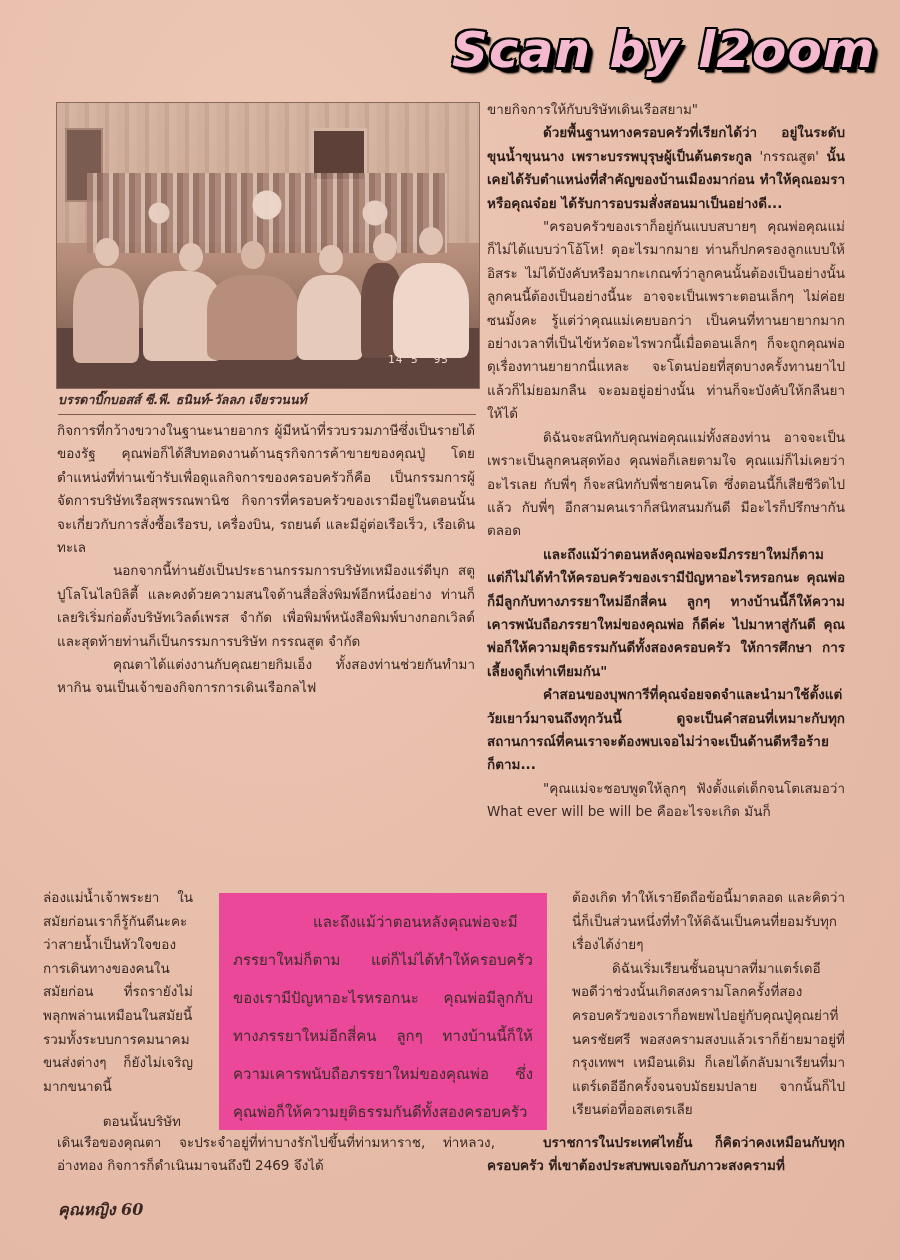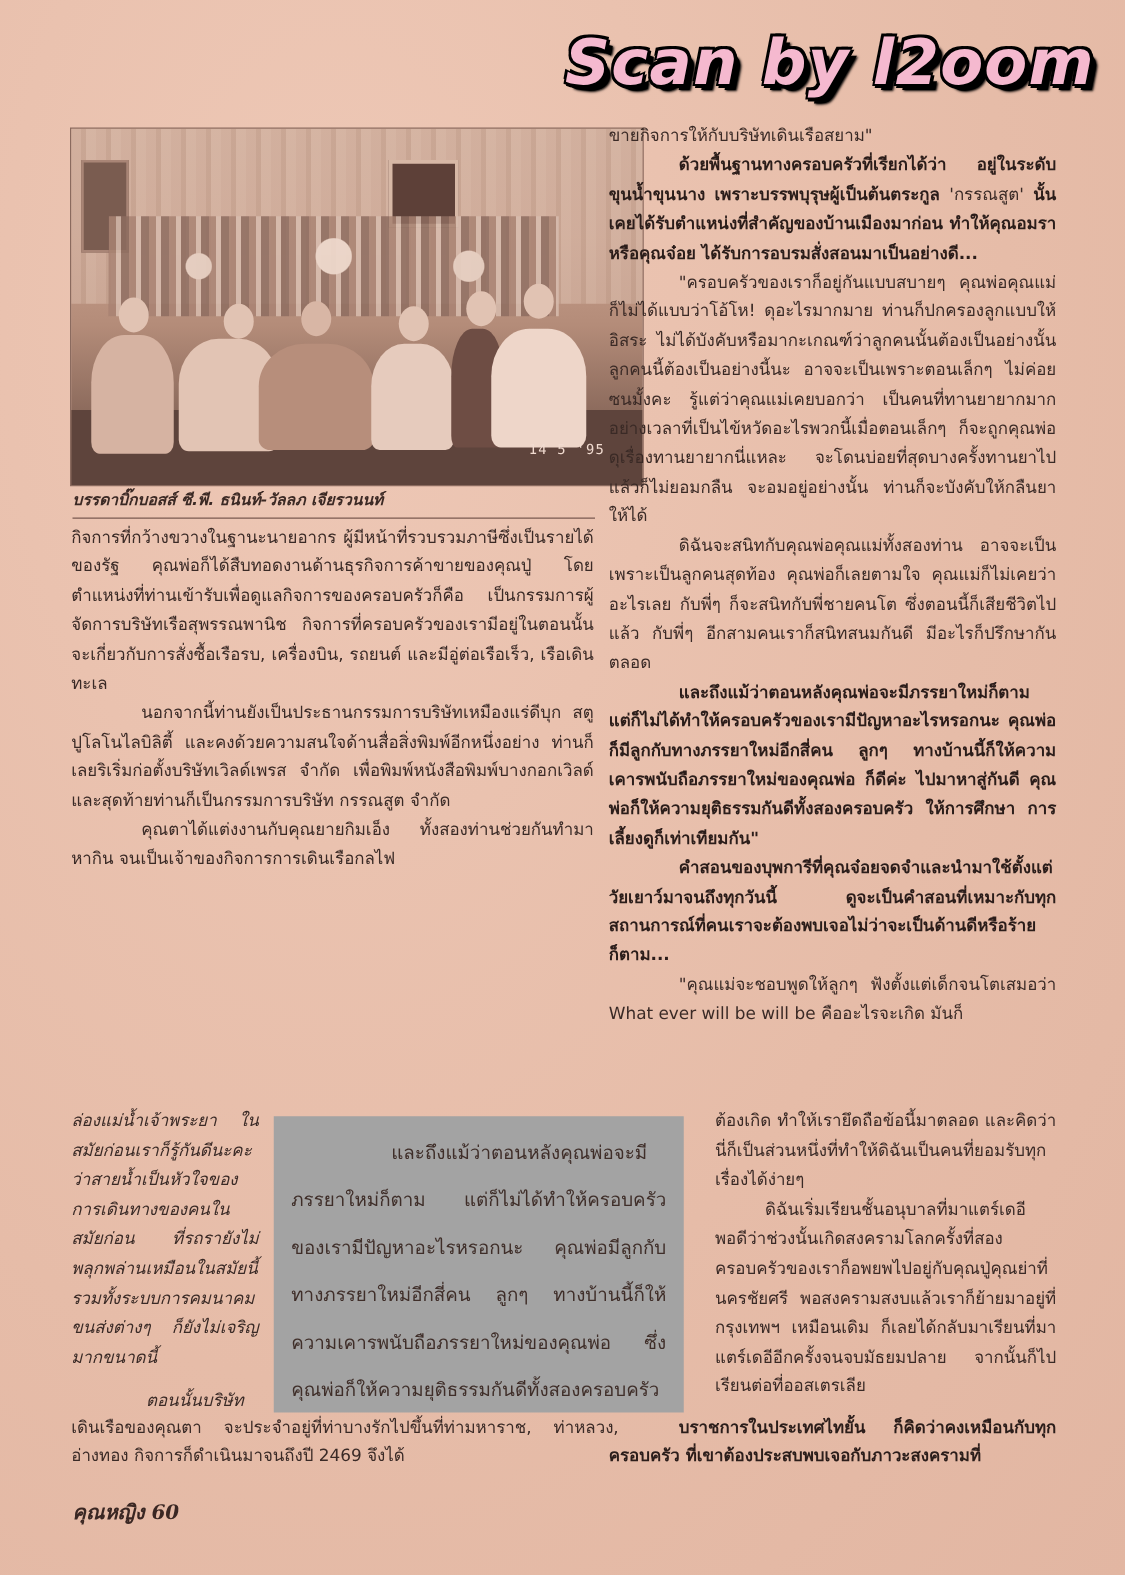--- a/index.html
+++ b/index.html
@@ -15,21 +15,21 @@
     font-family: "DejaVu Sans", sans-serif; font-weight:bold; font-size:50px;
     color:#f5b9cf; letter-spacing:1px;
     text-shadow: -2px -2px 0 #000, 2px -2px 0 #000, -2px 2px 0 #000, 2px 2px 0 #000,
                  0 3px 0 #000, 3px 0 0 #000, 5px 5px 0 #000, 6px 6px 2px #000;
     line-height:80px; white-space:nowrap;font-style:italic;
   }
   .photo {
     position:absolute; left:56px; top:102px; width:422px; height:285px;
     background:
       linear-gradient(180deg, #cfaa97 0%, #c8a08d 30%, #b48c79 55%, #8b6a5c 80%, #6d5047 100%);
-    border:1px solid #8a6a5e; overflow:hidden;padding-left:35px;
+    border:1px solid #8a6a5e; overflow:hidden;
   }
   .photo .curtain { position:absolute; left:0; top:0; width:100%; height:140px;
     background: repeating-linear-gradient(90deg, #d3b2a1 0 8px, #c7a593 8px 12px, #d8b9a8 12px 20px); opacity:.7; }
   .photo .frame { position:absolute; left:254px; top:25px; width:50px; height:48px; background:#5d4038; border:3px solid #d7b8a6; }
   .photo .panel { position:absolute; left:8px; top:25px; width:34px; height:70px; background:#7a5c50; border:2px solid #a98576; }
   .photo .altar { position:absolute; left:30px; top:70px; width:360px; height:80px;
     background: radial-gradient(circle at 20% 50%, #e9d3c6 0 10px, transparent 11px),
                 radial-gradient(circle at 50% 40%, #f0dcd0 0 14px, transparent 15px),
                 radial-gradient(circle at 80% 50%, #e9d3c6 0 12px, transparent 13px),
                 repeating-linear-gradient(90deg, #a98373 0 6px, #d7bcae 6px 10px, #8e6d60 10px 16px);
@@ -43,25 +43,25 @@
     color:#3b2924; padding-bottom:4px; border-bottom:1px solid #7a5a50;
   }
   .col { position:absolute; font-size:13.5px; line-height:23.4px; text-align:justify; }
   .col p { margin:0; }
   .indent { text-indent:56px; }
   .b { font-weight:bold; color:#2b1d1a; }
   .left { left:57px; top:419px; width:418px; }
   .right { left:487px; top:98px; width:358px; }
   .pull {
     position:absolute; left:219px; top:893px; width:328px; height:237px;
-    background:#a3a3a3; padding:10px 14px; box-sizing:border-box;
+    background:#ec4899; padding:10px 14px; box-sizing:border-box;
     font-size:15px; line-height:38px; color:#3f2e29; text-align:justify;
   }
   .pull .first { text-indent:80px; }
-  .narrow-left { position:absolute; left:57px; top:886px; width:150px; font-size:13.5px; line-height:23.6px; text-align:justify;font-style:italic; }
+  .narrow-left { position:absolute; left:43px; top:886px; width:150px; font-size:13.5px; line-height:23.6px; text-align:justify; }
   .narrow-right { position:absolute; left:572px; top:886px; width:273px; font-size:13.5px; line-height:23.6px; text-align:justify; }
   .left-bottom { position:absolute; left:57px; top:1131px; width:438px; font-size:13.5px; line-height:23.4px; text-align:justify; }
   .right-bottom { position:absolute; left:487px; top:1131px; width:358px; font-size:13.5px; line-height:23.4px; text-align:justify; }
   .folio { position:absolute; left:58px; top:1197px; font-size:16px; font-weight:bold; font-style:italic; color:#3a2723; font-family:"DejaVu Serif", serif; }
 </style>
 </head>
 <body>
 
 <div class="watermark">Scan by l2oom</div>
 

